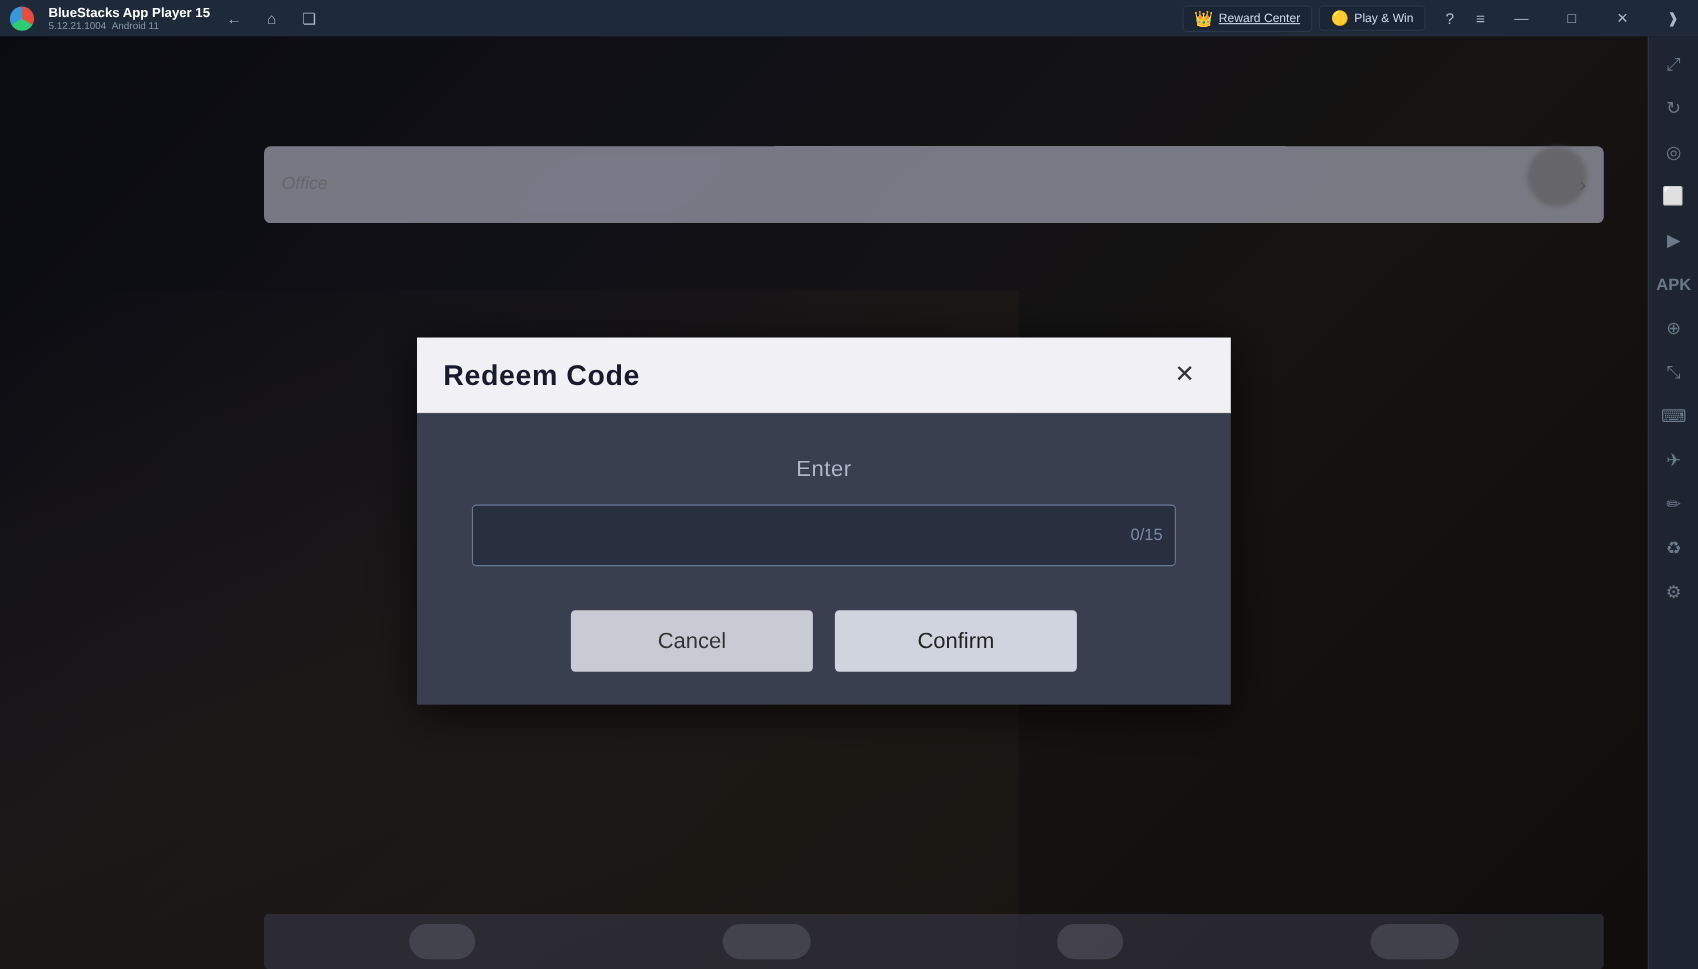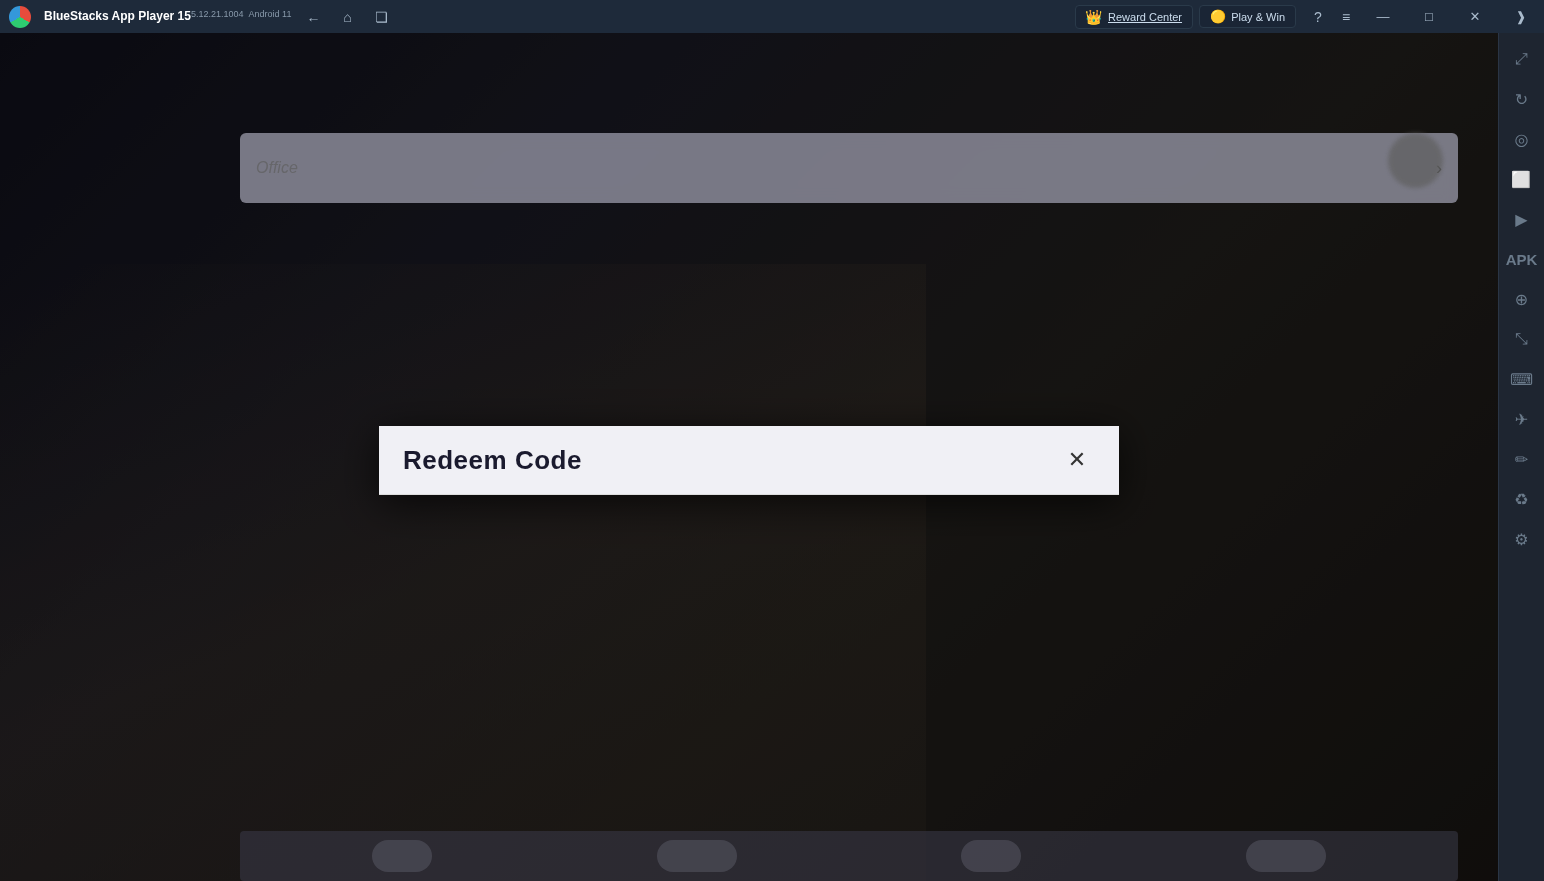--- a/index.html
+++ b/index.html
@@ -62,21 +62,21 @@
     .logo-circle {
       width: 22px;
       height: 22px;
       border-radius: 50%;
       background: conic-gradient(#e74c3c 0deg 120deg, #2ecc71 120deg 240deg, #3498db 240deg 360deg);
     }
 
     .titlebar-appname {
       margin-left: 8px;
       display: flex;
-      flex-direction: row;
+      flex-direction: column;
       justify-content: center;
     }
 
     .app-title {
       font-size: 12px;
       font-weight: 600;
       color: #ffffff;
       line-height: 1.2;
     }
 
@@ -462,15 +462,28 @@
 
   <div class="modal-overlay"></div>
 
   <div class="dialog">
 
     <div class="dialog-header">
       <span class="dialog-title">Redeem Code</span>
       <div class="dialog-close">✕</div>
     </div>
 
+    <div class="dialog-body">
+      <div class="dialog-enter-label">Enter</div>
+
+      <div class="dialog-input-wrap">
+        <input class="dialog-input" type="text" maxlength="15" style="">
+        <span class="dialog-input-counter">0/15</span>
+      </div>
+
+      <div class="dialog-footer">
+        <button class="btn-cancel">Cancel</button>
+        <button class="btn-confirm">Confirm</button>
+      </div>
+    </div>
   </div>
 
 </div>
 
 </body></html>

